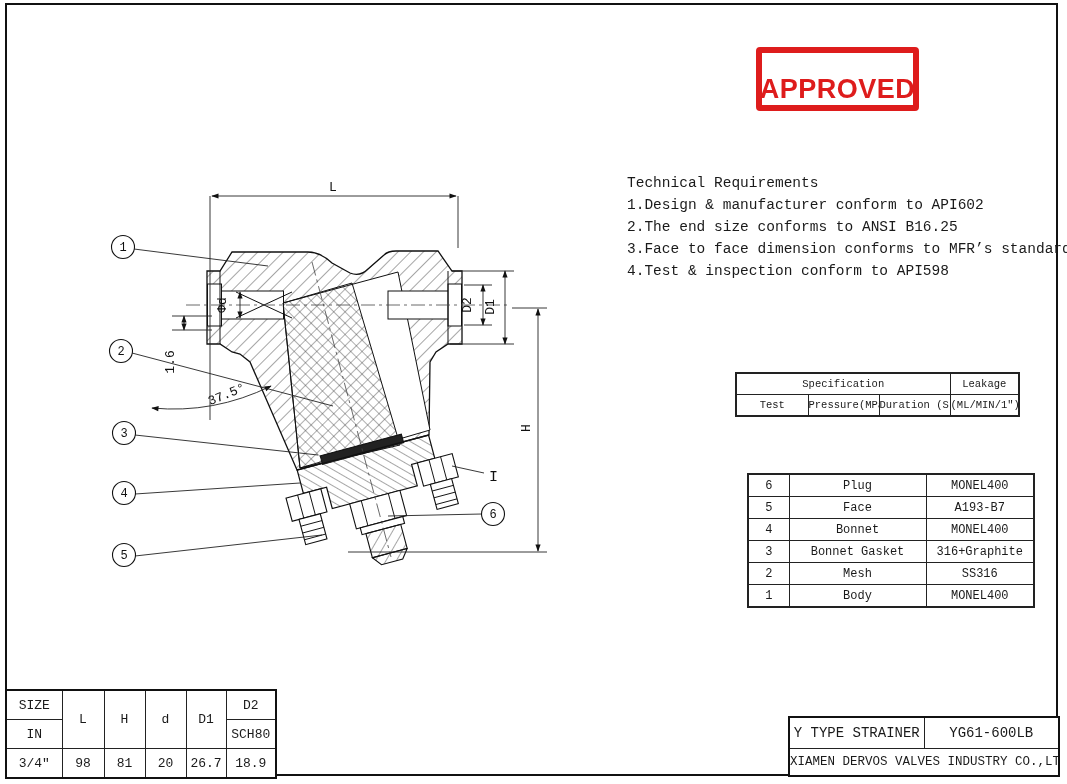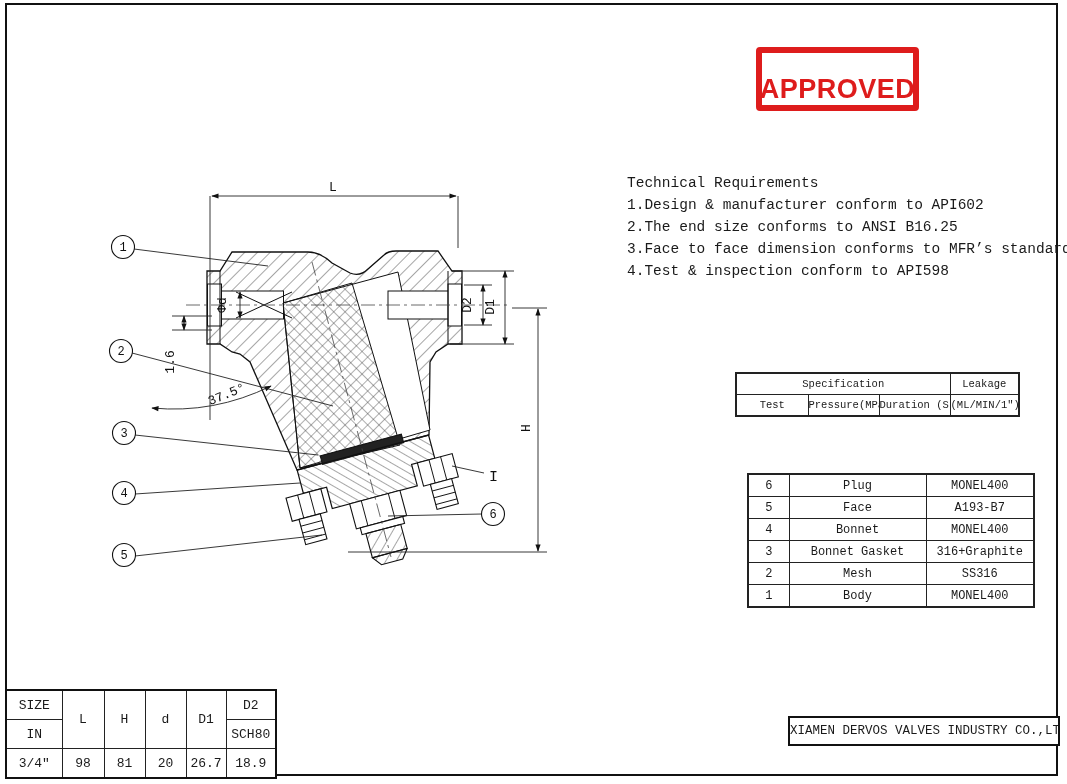--- a/index.html
+++ b/index.html
@@ -269,17 +269,21 @@
   </tr>
 </tbody>
   </table>
 
 <table class="tblock">
   <colgroup>
       <col style="width:135px">
       <col style="width:135px">
     </colgroup>
   <tbody>
+      <tr>
+    <td>Y TYPE STRAINER</td>
+    <td>YG61-600LB</td>
+  </tr>
   <tr>
     <td colspan="2" class="company">XIAMEN DERVOS VALVES INDUSTRY CO.,LTD.</td>
   </tr>
 </tbody>
   </table>
 
 </body></html>

